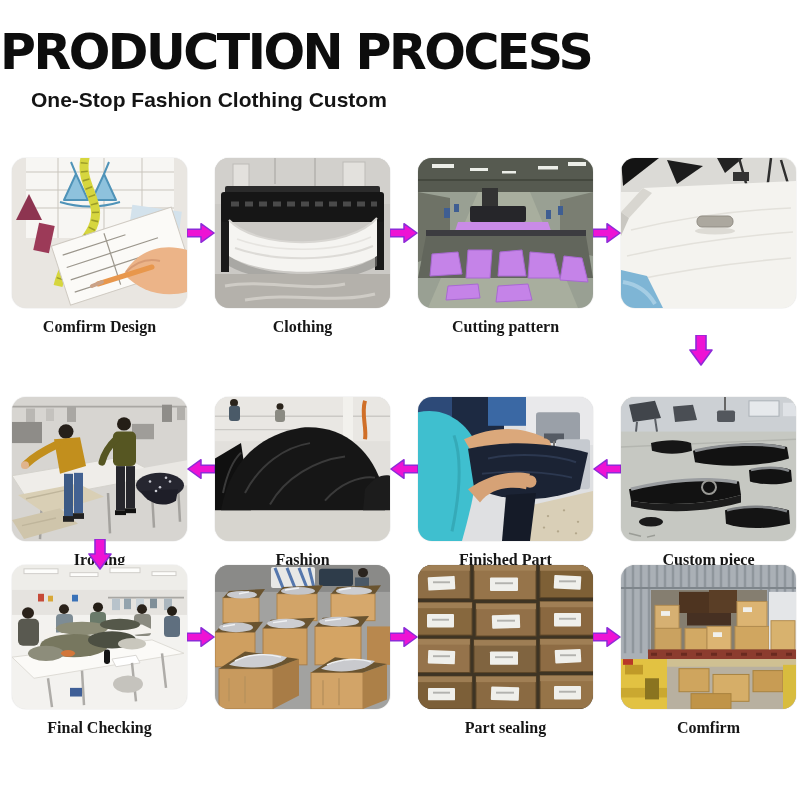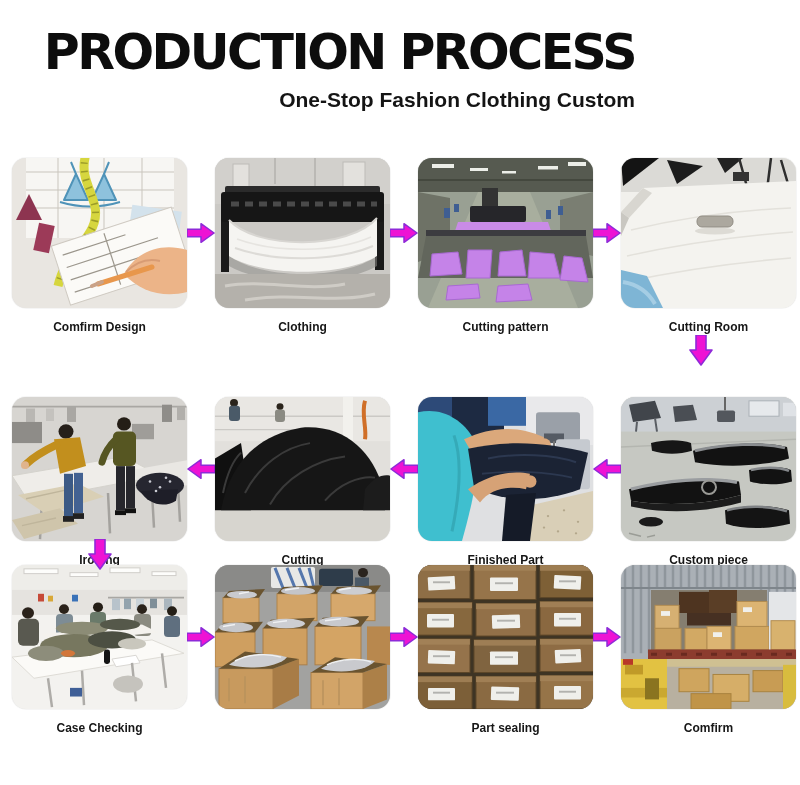--- a/index.html
+++ b/index.html
@@ -7,40 +7,40 @@
     --arrow-stroke:#8e2ad8;
     --title:#0d0d0d;
     --background:#ffffff;
   }
   *{margin:0;padding:0;box-sizing:border-box;}
   html,body{background:#fff;}
   .canvas{
     position:relative;width:800px;height:785px;background:var(--background);
     font-family:"Liberation Sans",sans-serif;overflow:hidden;margin:0 auto;
   }
-  .hdr{position:absolute;top:0;left:0;width:635px;text-align:right;}
+  .hdr{position:absolute;top:0;left:0;width:635px;text-align:left;}
   .title{
     margin-top:26px;font-family:"DejaVu Sans","Liberation Sans",sans-serif;
     font-size:49px;font-weight:bold;letter-spacing:-2.5px;color:var(--title);line-height:1.1;
   }
   .subtitle{
-    margin-top:8px;font-size:21px;font-weight:bold;color:#141414;letter-spacing:0px;
+    margin-top:8px;font-size:21px;font-weight:bold;color:#141414;letter-spacing:0px;padding-left:31px;
   }
   .prow{position:absolute;left:12px;width:784px;display:flex;align-items:flex-start;}
   .r1{top:158px;} .r2{top:364px;margin-top:33px;} .r3{top:565px;}
   .tile{width:175px;display:flex;flex-direction:column;align-items:center;}
   .photo{
     width:175px;border-radius:14px;overflow:hidden;background:#ddd;
     box-shadow:0 0 0 1px rgba(0,0,0,0.04);
   }
   .h150{height:150px;} .h144{height:144px;}
   .photo svg{display:block;width:100%;height:100%;}
   .cap{
-    margin-top:7px;font-size:12px;font-weight:bold;color:#161616;
-    text-align:center;white-space:nowrap;line-height:24px;
+    margin-top:7px;font-size:16px;font-weight:bold;color:#161616;
+    text-align:center;white-space:nowrap;line-height:24px;font-family:Liberation Serif, serif;
   }
   .gap{width:28px;display:flex;align-items:center;justify-content:center;}
   .g150{height:150px;} .g144{height:144px;}
   .downA{position:absolute;z-index:5;}
   .da1{left:689px;top:335px;}
   .da2{left:88px;top:539px;}
 </style>
 </head>
 <body>
 
@@ -193,21 +193,20 @@
             <path d="M10 72 C60 60 120 52 170 50"></path>
             <path d="M6 98 C60 86 120 78 172 74"></path>
             <path d="M4 124 C60 112 120 104 170 100"></path>
           </g>
           <polygon points="0,112 26,118 42,150 0,150" fill="#7eb5d5"></polygon>
           <path d="M2 124 C14 126 26 132 34 146" stroke="#a5cde4" stroke-width="4" fill="none"></path>
           <ellipse cx="94" cy="73" rx="20" ry="3.5" fill="#dddbd5"></ellipse>
           <rect x="76" y="58" width="36" height="11" rx="5" fill="#aca89f" stroke="#918d84"></rect>
         </svg>
       </div>
-      <figcaption class="cap">Cutting Room</figcaption>
     </figure>
   </div>
 
   <div class="downA da1">
     <svg width="24" height="31" viewBox="0 0 24 31">
         <polygon points="7,0 17,0 17,15 23,15 12,30 1,15 7,15" fill="var(--arrow-fill)" stroke="var(--arrow-stroke)" stroke-width="1.6" stroke-linejoin="round"></polygon>
       </svg>
   </div>
 
   <div class="prow r2">
@@ -287,21 +286,21 @@
           <path d="M6 118 C14 72 40 40 86 32 C128 28 158 56 168 96 L170 118 Z" fill="#161616"></path>
           <g stroke="#3a3a3a" stroke-width="2" fill="none">
             <path d="M30 100 C45 70 70 52 95 48"></path>
             <path d="M55 112 C70 84 100 66 130 62"></path>
             <path d="M110 108 C125 90 145 82 160 84"></path>
             <path d="M8 100 C12 80 18 66 26 58"></path>
           </g>
           <path d="M150 96 C158 84 168 80 175 82 L175 118 L148 118 Z" fill="#1c1c1c"></path>
         </svg>
       </div>
-      <figcaption class="cap">Cutting</figcaption>
+      <figcaption class="cap">Fashion</figcaption>
     </figure>
 
     <div class="gap g144">
       <svg width="30" height="22" viewBox="0 0 30 22">
           <polygon points="30,7 15,7 15,1 1,11 15,21 15,15 30,15" fill="var(--arrow-fill)" stroke="var(--arrow-stroke)" stroke-width="1.6" stroke-linejoin="round"></polygon>
         </svg>
     </div>
 
     <figure class="tile">
       <div class="photo h144">
@@ -433,21 +432,21 @@
           <ellipse cx="120" cy="82" rx="14" ry="6" fill="#c9c7bd"></ellipse>
           <polygon points="100,98 124,94 128,102 104,106" fill="#ffffff" stroke="#d8d6d2"></polygon>
           <rect x="92" y="88" width="6" height="15" rx="2.5" fill="#141414"></rect>
           <g stroke="#aeaca8" stroke-width="2.5" fill="none">
             <path d="M36 118 L40 148 M120 102 L124 142 M70 110 L72 146 M150 92 L154 128"></path>
           </g>
           <ellipse cx="116" cy="124" rx="15" ry="9" fill="#c5c3bd"></ellipse>
           <rect x="58" y="128" width="12" height="9" fill="#3f5f97"></rect>
         </svg>
       </div>
-      <figcaption class="cap">Case Checking</figcaption>
+      <figcaption class="cap">Final Checking</figcaption>
     </figure>
 
     <div class="gap g144">
       <svg width="30" height="22" viewBox="0 0 30 22">
           <polygon points="0,7 15,7 15,1 29,11 15,21 15,15 0,15" fill="var(--arrow-fill)" stroke="var(--arrow-stroke)" stroke-width="1.6" stroke-linejoin="round"></polygon>
         </svg>
     </div>
 
     <figure class="tile">
       <div class="photo h144">

